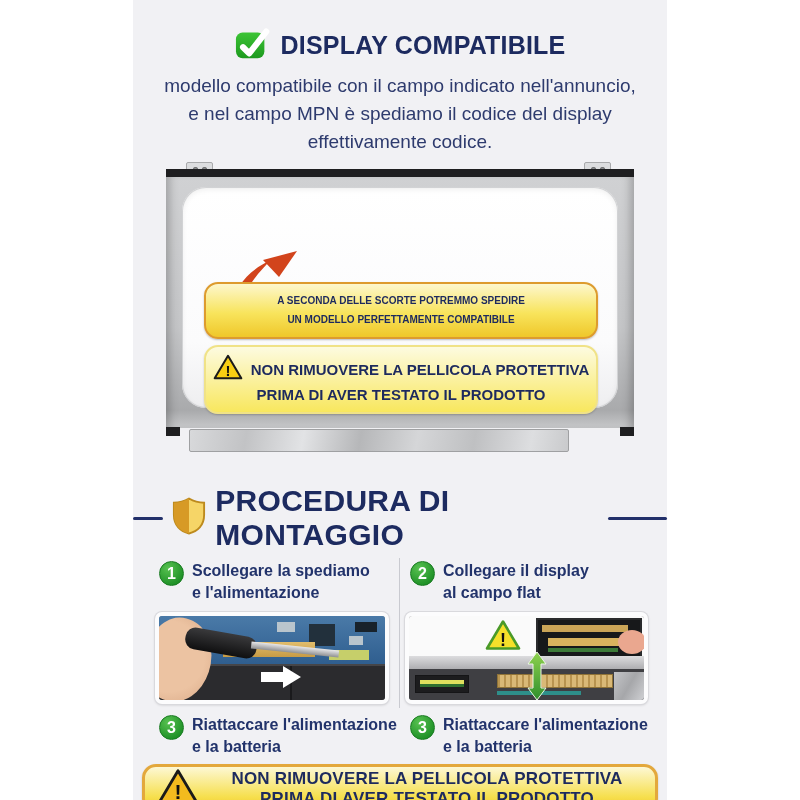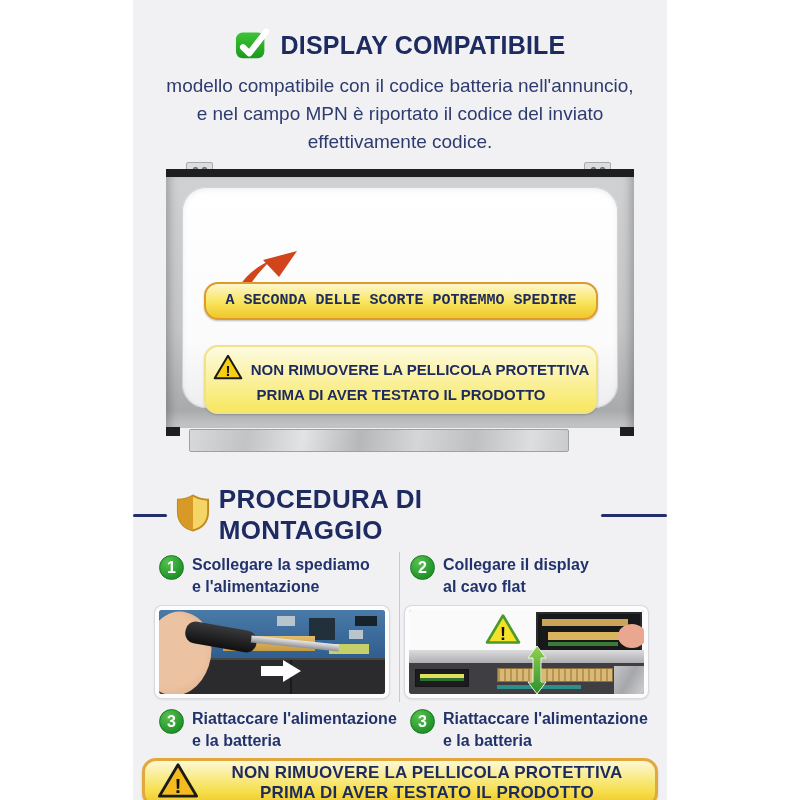--- a/index.html
+++ b/index.html
@@ -32,33 +32,33 @@
             box-shadow: inset 0 0 0 1px #d2d3d5, inset 0 2px 6px rgba(0,0,0,.08); }
   .endcap { position:absolute; bottom:16px; width:14px; height:9px; background:#1e1e20; }
   .ec-l { left:0; } .ec-r { right:0; }
   .foil { position:absolute; left:23px; bottom:0; width:380px; height:23px; border-radius:2px;
           border:1px solid #9fa0a2;
           background:linear-gradient(100deg,#d8d9db 0%,#c2c3c5 15%,#e2e3e5 30%,#b6b7b9 45%,#d5d6d8 60%,#bfc0c2 75%,#dddee0 90%,#c9cacc 100%); }
   .red-arrow { position:absolute; left:55px; top:88px; }
 
   .sticker { position:absolute; left:38px; width:394px; border-radius:14px; text-align:center;
              font-weight:bold; color:#1d2a5e; padding:7px 4px 8px; }
-  .sticker-1 { top:120px; font-size:15px; line-height:19px; border:2px solid #dd9b2e;
+  .sticker-1 { top:120px; font-size:10px; line-height:19px; border:2px solid #dd9b2e;
                background:linear-gradient(180deg,#fdf7cd 0%,#f8e45c 55%,#efc72a 100%);
-               box-shadow:0 1px 2px rgba(0,0,0,.25);font-family:Liberation Mono, monospace; }
+               box-shadow:0 1px 2px rgba(0,0,0,.25); }
   .sticker-2 { top:183px; font-size:15px; line-height:19px; border:2px solid #f0e287;
                background:linear-gradient(180deg,#fdfbe0 0%,#f8e75e 100%);
                box-shadow:0 1px 2px rgba(0,0,0,.2); }
   .sticker-2 .row { display:flex; align-items:center; justify-content:center; gap:8px; }
 
   
   .proc-header { margin-top:32px; display:flex; align-items:center; justify-content:center; gap:9px; }
   .h-line { height:3px; background:#22306a; border-radius:2px; }
   .h-line.left { width:34px; } .h-line.right { width:66px; }
-  .proc-title { font-size:26px; font-weight:bold; color:#1d2b60; letter-spacing:.3px; }
+  .proc-title { font-size:30px; font-weight:bold; color:#1d2b60; letter-spacing:.3px; }
 
   
   .steps { position:relative; margin-top:4px; display:grid; grid-template-columns:1fr 1fr; }
   .v-div { position:absolute; left:266px; top:2px; height:150px; width:1px; background:#c9cad0; }
   .step { display:flex; gap:8px; align-items:flex-start; margin-top:4px; white-space:nowrap; }
   .c1 .step { margin-left:26px; } .c2 .step { margin-left:10px; }
   .badge { flex:0 0 25px; width:25px; height:25px; border-radius:50%; margin-top:1px;
            background:radial-gradient(circle at 35% 28%,#57c150,#1f9127 75%);
            border:1px solid #187a20; color:#fff; font-size:16px; font-weight:bold;
            display:flex; align-items:center; justify-content:center; }
@@ -136,22 +136,22 @@
           </linearGradient>
         </defs>
         <rect x="1" y="6" width="30" height="27" rx="7" fill="url(#gGreen)"></rect>
         <path d="M8.5,21.5 L15,28 L33,5" fill="none" stroke="#ffffff" stroke-width="6.5" stroke-linecap="round" stroke-linejoin="round"></path>
       </svg>
     </span>
     <span class="title">DISPLAY COMPATIBILE</span>
   </div>
 
   <div class="intro">
-    <div>modello compatibile con il codice batteria nell'annuncio,</div>
-    <div>e nel campo MPN è riportato il codice del inviato</div>
+    <div>modello compatibile con il campo indicato nell'annuncio,</div>
+    <div>e nel campo MPN è spediamo il codice del display</div>
     <div>effettivamente codice.</div>
   </div>
 
   <div class="panel">
     <div class="bracket bk-l">
         <i></i>
         <i></i>
       </div>
     <div class="bracket bk-r">
         <i></i>
@@ -167,20 +167,21 @@
 
     <span class="red-arrow">
       <svg width="92" height="62" viewBox="0 0 92 62">
         <path d="M8,60 C14,36 28,20 50,10 C38,22 25,36 17,60 Z" fill="#d2441c"></path>
         <polygon points="76,1 42,10 58,27" fill="#d2441c"></polygon>
       </svg>
     </span>
 
     <div class="sticker sticker-1">
       <div>A SECONDA DELLE SCORTE POTREMMO SPEDIRE</div>
+      <div>UN MODELLO PERFETTAMENTE COMPATIBILE</div>
     </div>
 
     <div class="sticker sticker-2">
       <div class="row">
         <span>
           <svg width="30" height="27" viewBox="0 0 36 32">
             <path d="M18,2 L34,29 H2 Z" fill="#f8ce12" stroke="#1a1a1a" stroke-width="2.4" stroke-linejoin="round"></path>
             <text x="18" y="26" text-anchor="middle" font-size="18" font-weight="bold" fill="#111">!</text>
           </svg>
         </span>
@@ -243,21 +244,21 @@
           <span>e la batteria</span>
         </span>
       </div>
     </div>
 
     <div class="c2">
       <div class="step">
         <span class="badge">2</span>
         <span class="step-text">
           <span>Collegare il display</span><br>
-          <span>al cavo flat</span>
+          <span>al campo flat</span>
         </span>
       </div>
 
       <div class="shot shot2">
         <div class="top-white"></div>
         <span class="tri-img">
           <svg width="36" height="33" viewBox="0 0 36 32">
             <path d="M18,2 L34,29 H2 Z" fill="#f5e02a" stroke="#4a9a28" stroke-width="2.6" stroke-linejoin="round"></path>
             <text x="18" y="26" text-anchor="middle" font-size="18" font-weight="bold" fill="#111">!</text>
           </svg>

